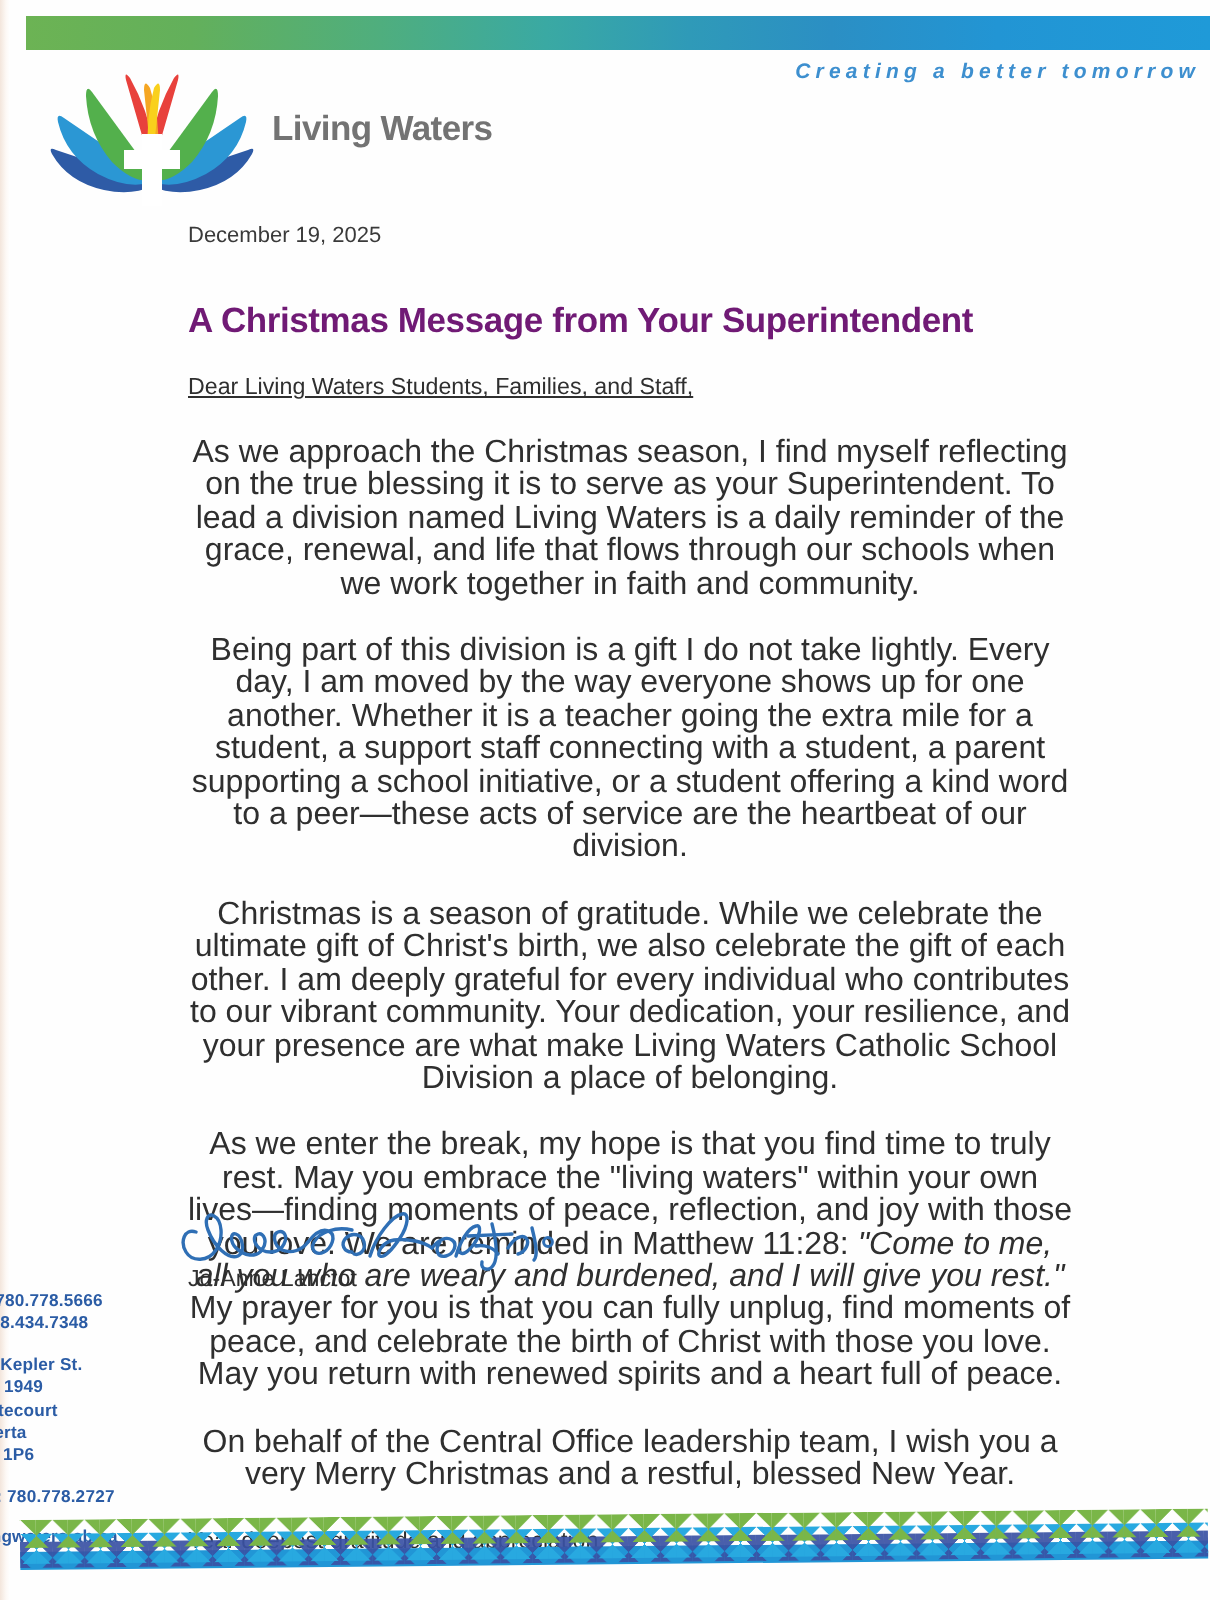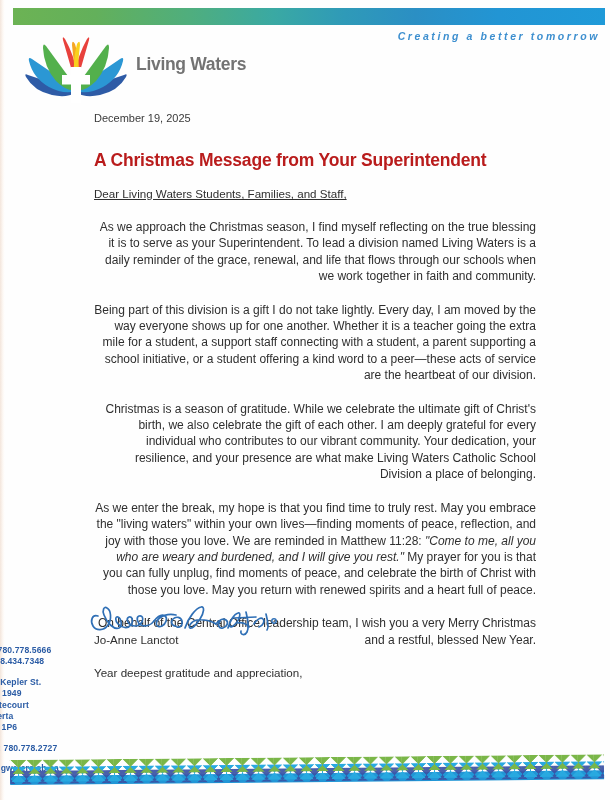--- a/index.html
+++ b/index.html
@@ -102,38 +102,38 @@
   }
   .letter {
     position: absolute;
     left: 94px;
     top: 150px;
     width: 442px;
   }
   .letter-title {
     font-size: 17.5px;
     font-weight: bold;
-    color: #b91c1c;
+    color: #701a75;
     letter-spacing: -0.2px;
     margin: 0 0 16px 0;
     line-height: 20px;
   }
   .salutation {
     font-size: 11.6px;
     line-height: 16px;
     margin: 0 0 17px 0;
     color: #2f2f2f;
     text-decoration: underline;
   }
   .para {
-    font-size: 12px;
+    font-size: 16px;
     line-height: 16.4px;
     margin: 0 0 17px 0;
     color: #2f2f2f;
-    text-align: right;
+    text-align: center;
   }
   .para em, .quote {
     font-style: italic;
   }
   .closing {
     font-size: 11.6px;
     line-height: 16.4px;
     margin: 0 0 6px 0;
     color: #2f2f2f;
   }

